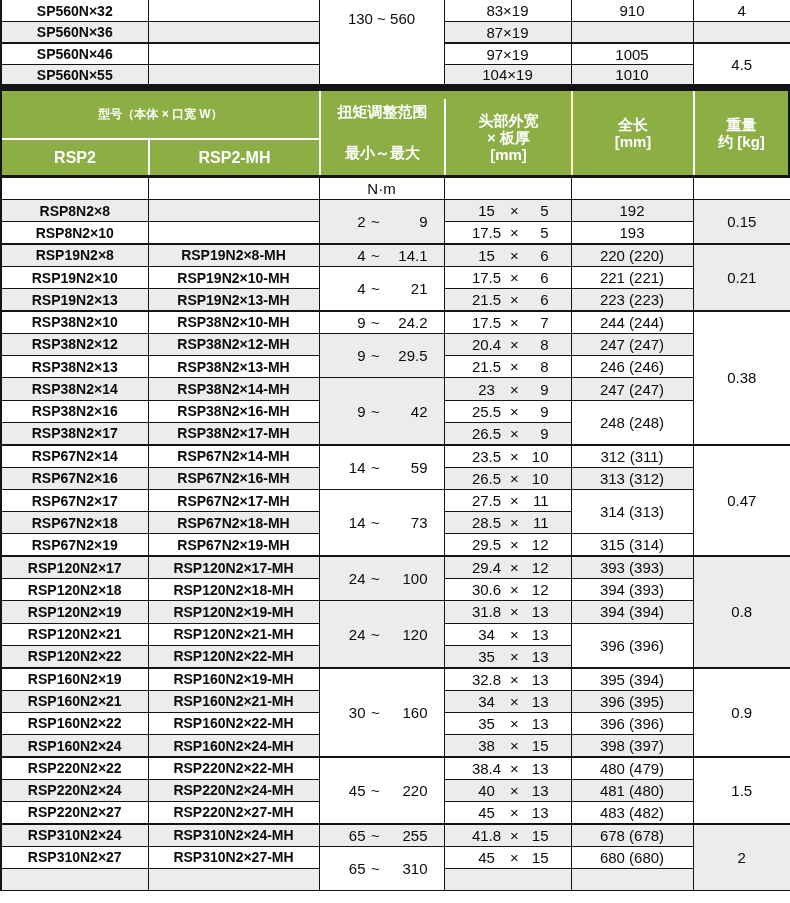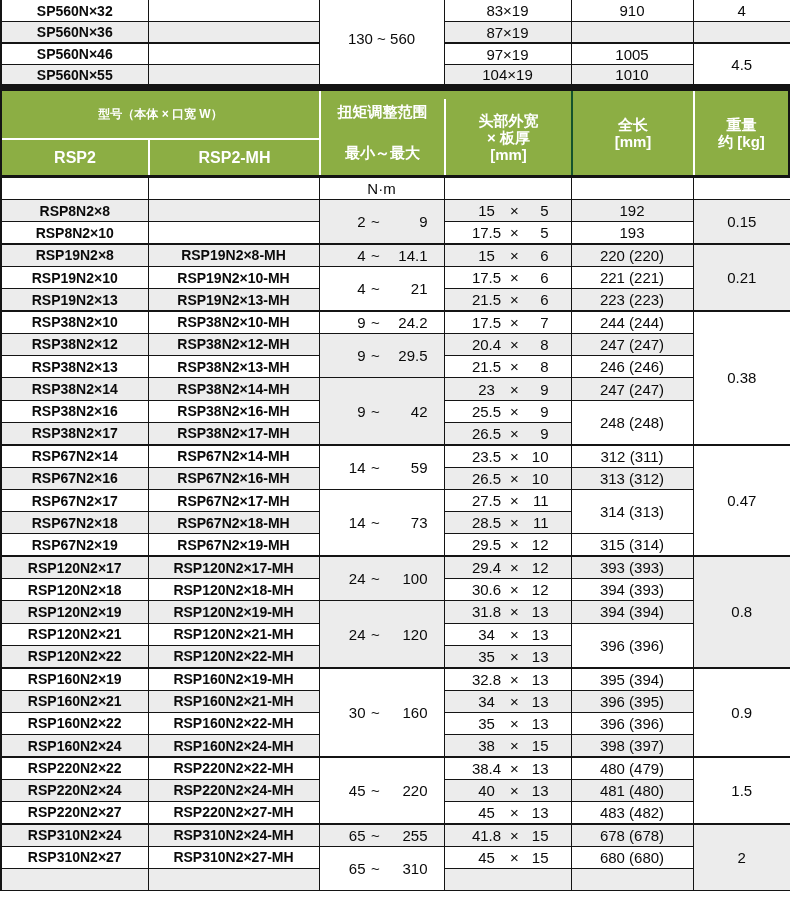--- a/index.html
+++ b/index.html
@@ -15,41 +15,41 @@
     border:1px solid #141414;padding:0;margin:0;overflow:hidden;white-space:nowrap;
     text-align:center;vertical-align:middle;font-size:15px;background:transparent;
   }
   td.m{font-weight:bold;font-size:14px;}
   tr.g{background:#ececec;}
   tr.sep td{border-top-width:2px;}
 
   #top-table{border-left:2px solid #141414;border-right:2px solid #141414;border-bottom:4px solid #141414;border-top:0;}
   #top-table tr{height:21.5px;}
   #top-table tr:first-child td{border-top:0;}
-  td.tqtop{vertical-align:top;padding-top:30px;}
+  td.tqtop{vertical-align:top;padding-top:10px;}
 
   #note-row{
     height:27px;display:flex;align-items:flex-end;justify-content:flex-end;
     font-size:15px;padding:0 2px 3px 0;box-sizing:border-box;
   }
 
   
   .mhdr{
     box-sizing:border-box;width:790px;
     border-top:3px solid #141414;border-left:2px solid #141414;border-right:2px solid #141414;border-bottom:2px solid #141414;
     background:#8cae44;color:#fff;font-weight:bold;
     display:grid;grid-template-columns:146px 171px 125px 127px 122px 1fr;grid-template-rows:49px 35px;
   }
   .hc{display:flex;flex-direction:column;align-items:center;justify-content:center;font-size:15px;line-height:17px;box-sizing:border-box;}
   .c-model{grid-column:1/3;grid-row:1;border-bottom:2px solid #fff;font-size:12px;}
   .c-rsp2{grid-column:1;grid-row:2;font-size:16px;}
   .c-rsp2mh{grid-column:2;grid-row:2;border-left:2px solid #fff;font-size:16px;}
   .c-tq{grid-column:3;grid-row:1/3;border-left:2px solid #fff;justify-content:space-between;padding:12px 0 14px;box-sizing:border-box;}
   .c-hd{grid-column:4;grid-row:1/3;border-left:2px solid #fff;margin-top:8px;}
-  .c-ln{grid-column:5;grid-row:1/3;border-left:2px solid #14532d;}
+  .c-ln{grid-column:5;grid-row:1/3;border-left:2px solid #fef9c3;}
   .c-wt{grid-column:6;grid-row:1/3;border-left:2px solid #fff;}
 
   #main-table{border-left:2px solid #141414;border-right:2px solid #141414;border-top:0;}
   #main-table tr{height:22.3px;}
   #main-table tr.unit{height:22px;margin-top:20px;}
 
   
   .tq{display:flex;justify-content:center;align-items:center;}
   .tq .mn{width:30px;text-align:right;}
   .tq .tl{width:20px;text-align:center;}

